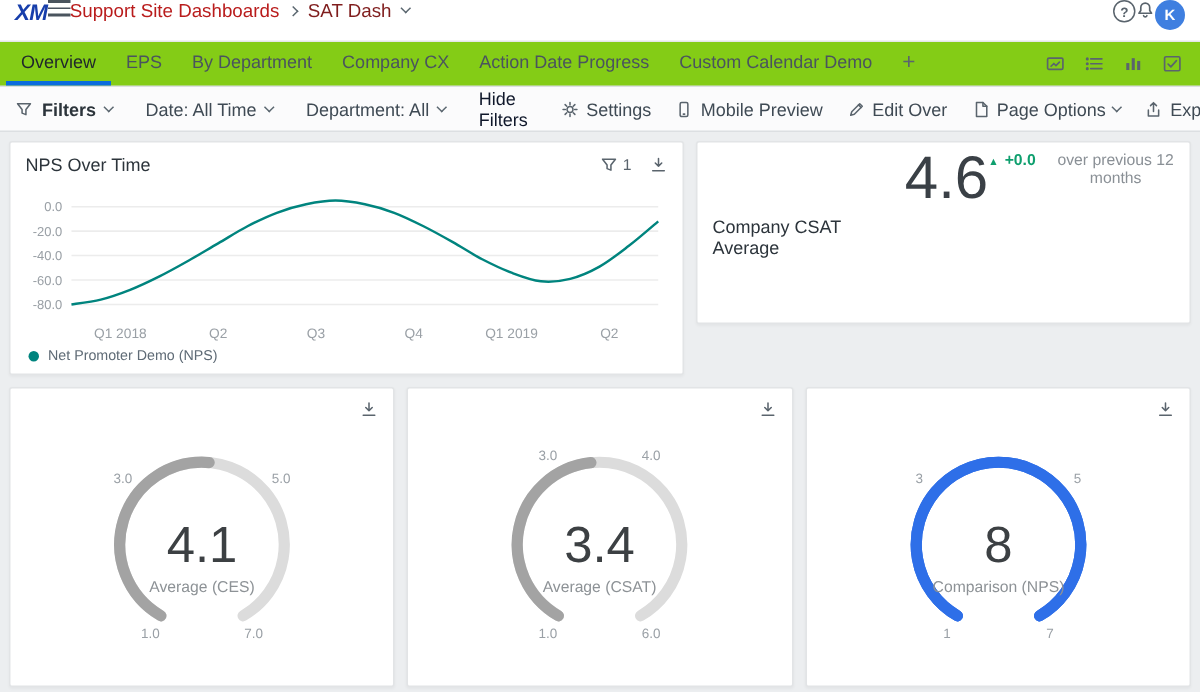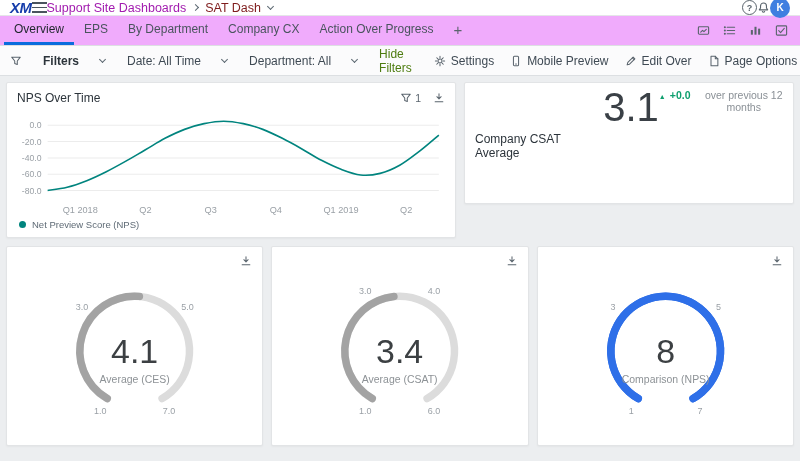--- a/index.html
+++ b/index.html
@@ -1,47 +1,47 @@
 <!DOCTYPE html>
 <html><head>
 <meta charset="utf-8">
 <style>
   * { box-sizing: border-box; margin: 0; padding: 0; }
   html,body { width:800px; height:461px; overflow:hidden; }
   body { font-family:"Liberation Sans", sans-serif; background:#eceef0; color:#3d4852; }
 
   
-  .topbar { height:16px; background:#fff; border-bottom:1px solid #e4e6e8; display:flex; align-items:center; padding:0 10px; }
+  .topbar { height:28px; background:#fff; border-bottom:1px solid #e4e6e8; display:flex; align-items:flex-start; padding:0 10px; }
   .logo { font-weight:bold; font-style:italic; font-size:15px; color:#173eab; letter-spacing:-0.5px; cursor:pointer; }
   .hamburger { width:15px; display:flex; flex-direction:column; gap:3px; cursor:pointer; }
   .hamburger i { display:block; height:1.5px; background:#4a545e; }
   .crumb { display:flex; align-items:center; gap:7px; font-size:12.5px; }
-  .crumb .root { color:#a21caf; cursor:pointer; }
+  .crumb .root { color:#b91c1c; cursor:pointer; }
   .crumb .cur { color:#7f1d1d; cursor:pointer; }
   .chv { display:inline-block; width:5px; height:5px; border-right:1.4px solid #5b6770; border-bottom:1.4px solid #5b6770; transform:rotate(45deg); margin-top:-3px; }
   .chv.r { transform:rotate(-45deg); margin-top:0; }
   .spacer { flex:1; }
   .help-circle { width:15px; height:15px; border:1.3px solid #5a646d; border-radius:50%; display:flex; align-items:center; justify-content:center; font-size:9px; font-weight:bold; color:#5a646d; cursor:pointer; }
   .avatar { width:20px; height:20px; border-radius:50%; background:#3f7fe0; color:#fff; font-size:10px; font-weight:bold; display:flex; align-items:center; justify-content:center; cursor:pointer; }
   .ic { width:13px; height:13px; stroke:#5a646d; fill:none; stroke-width:1.2; stroke-linecap:round; stroke-linejoin:round; flex:none; }
   .ic.sm { width:12px; height:12px; }
   .iconbtn { cursor:pointer; display:flex; align-items:center; }
 
   
-  .tabbar { height:30px; background:#f0abfc; border-bottom:1px solid #dcdfe2; display:flex; align-items:stretch; padding:0 4px; }
+  .tabbar { height:30px; background:#84cc16; border-bottom:1px solid #dcdfe2; display:flex; align-items:stretch; padding:0 4px; }
   .tab { display:flex; align-items:center; padding:0 10px; font-size:12px; color:#4a545e; border-bottom:3px solid transparent; cursor:pointer; white-space:nowrap; }
   .tab.active { color:#1f262c; border-bottom-color:#0b6cdd; }
   .tab.add { font-size:15px; color:#5a646d; }
   .tabtools { margin-left:auto; display:flex; align-items:center; gap:13px; padding-right:8px; }
 
   
   .filterbar { height:30px; background:#fbfbfc; border-bottom:1px solid #dcdfe2; display:flex; align-items:center; padding:0 10px; font-size:12px; gap:22px; }
-  .fitem { display:flex; align-items:center; gap:21px; cursor:pointer; color:#3f4a54; white-space:nowrap; }
+  .fitem { display:flex; align-items:center; gap:6px; cursor:pointer; color:#3f4a54; white-space:nowrap; }
   .fitem.bold { font-weight:bold; color:#2c343b; }
-  .link { color:#4d7c0f; cursor:pointer; }
+  .link { color:#0f172a; cursor:pointer; }
   .rtools { margin-left:auto; display:flex; align-items:center; gap:16px; }
   .rtools .fitem { gap:5px;text-align:center; }
 
   
   .content { padding:6px; display:flex; flex-direction:column; gap:8px; }
   .row { display:flex; gap:8px; align-items:flex-start; }
   .card { background:#fff; border:1px solid #e2e4e6; border-radius:2px; box-shadow:0 1px 2px rgba(0,0,0,0.04); }
   .card-head { display:flex; align-items:center; justify-content:space-between; padding:8px 10px 2px 10px; }
   .card-title { font-size:12px; color:#2c343b; }
   .head-tools { display:flex; align-items:center; gap:12px; }
@@ -90,21 +90,22 @@
   </span>
   <span class="avatar">K</span>
 </div>
 
 <div class="tabbar">
   <span style="display:flex;align-items:stretch;">
       <span class="tab active">Overview</span>
       <span class="tab">EPS</span>
       <span class="tab">By Department</span>
       <span class="tab">Company CX</span>
-      <span class="tab">Action Over Progress</span>
+      <span class="tab">Action Date Progress</span>
+      <span class="tab">Custom Calendar Demo</span>
     </span>
   <span class="tab add">+</span>
   <span class="tabtools">
     <span class="iconbtn">
       <svg class="ic" viewBox="0 0 14 14">
           <rect x="1.5" y="3" width="11" height="8" rx="1"></rect>
           <path d="M4 8.8l2-2 1.5 1.5 2.5-2.5"></path>
         </svg>
     </span>
     <span class="iconbtn">
@@ -227,29 +228,29 @@
             <text x="130.0" y="102" text-anchor="middle" font-size="9" fill="#9aa0a6">Q2</text>
             <text x="194.0" y="102" text-anchor="middle" font-size="9" fill="#9aa0a6">Q3</text>
             <text x="258.0" y="102" text-anchor="middle" font-size="9" fill="#9aa0a6">Q4</text>
             <text x="322.0" y="102" text-anchor="middle" font-size="9" fill="#9aa0a6">Q1 2019</text>
             <text x="386.0" y="102" text-anchor="middle" font-size="9" fill="#9aa0a6">Q2</text>
             <path d="M34.0 80.0 C37.2 79.5 46.8 78.4 53.2 76.8 C59.6 75.2 66.0 72.9 72.4 70.4 C78.8 67.9 85.2 64.8 91.6 61.6 C98.0 58.4 104.4 54.8 110.8 51.2 C117.2 47.6 123.6 43.7 130.0 40.0 C136.4 36.3 142.8 32.1 149.2 28.8 C155.6 25.5 162.0 22.4 168.4 20.0 C174.8 17.6 181.2 15.7 187.6 14.4 C194.0 13.1 200.4 12.0 206.8 12.0 C213.2 12.0 219.6 13.1 226.0 14.4 C232.4 15.7 238.8 17.6 245.2 20.0 C251.6 22.4 258.0 25.6 264.4 28.8 C270.8 32.0 277.2 35.6 283.6 39.2 C290.0 42.8 296.4 47.1 302.8 50.4 C309.2 53.7 315.6 56.8 322.0 59.2 C328.4 61.6 334.8 64.1 341.2 64.8 C347.6 65.5 354.0 64.8 360.4 63.2 C366.8 61.6 373.2 58.8 379.6 55.2 C386.0 51.6 392.4 46.5 398.8 41.6 C405.2 36.7 414.8 28.3 418.0 25.6" stroke="#00847E" stroke-width="1.6" fill="none"></path>
           </svg>
       </div>
       <div class="legend">
         <span class="legend-dot" style="background: rgb(0, 132, 126);"></span>
-        <span class="legend-label">Net Preview Score (NPS)</span>
+        <span class="legend-label">Net Promoter Demo (NPS)</span>
       </div>
     </div>
 
     <div class="card num-card">
       <div class="card-head">
         <span class="card-title">Company CSAT Average</span>
       </div>
-      <div class="num-value">3.1</div>
+      <div class="num-value">4.6</div>
       <div class="num-delta">
         <span class="delta-tri">▲</span>
         <span class="delta-val">+0.0</span>
         <span>over previous 12 months</span>
       </div>
     </div>
   </div>
 
   <div class="row">
     <div class="card gauge-card">

